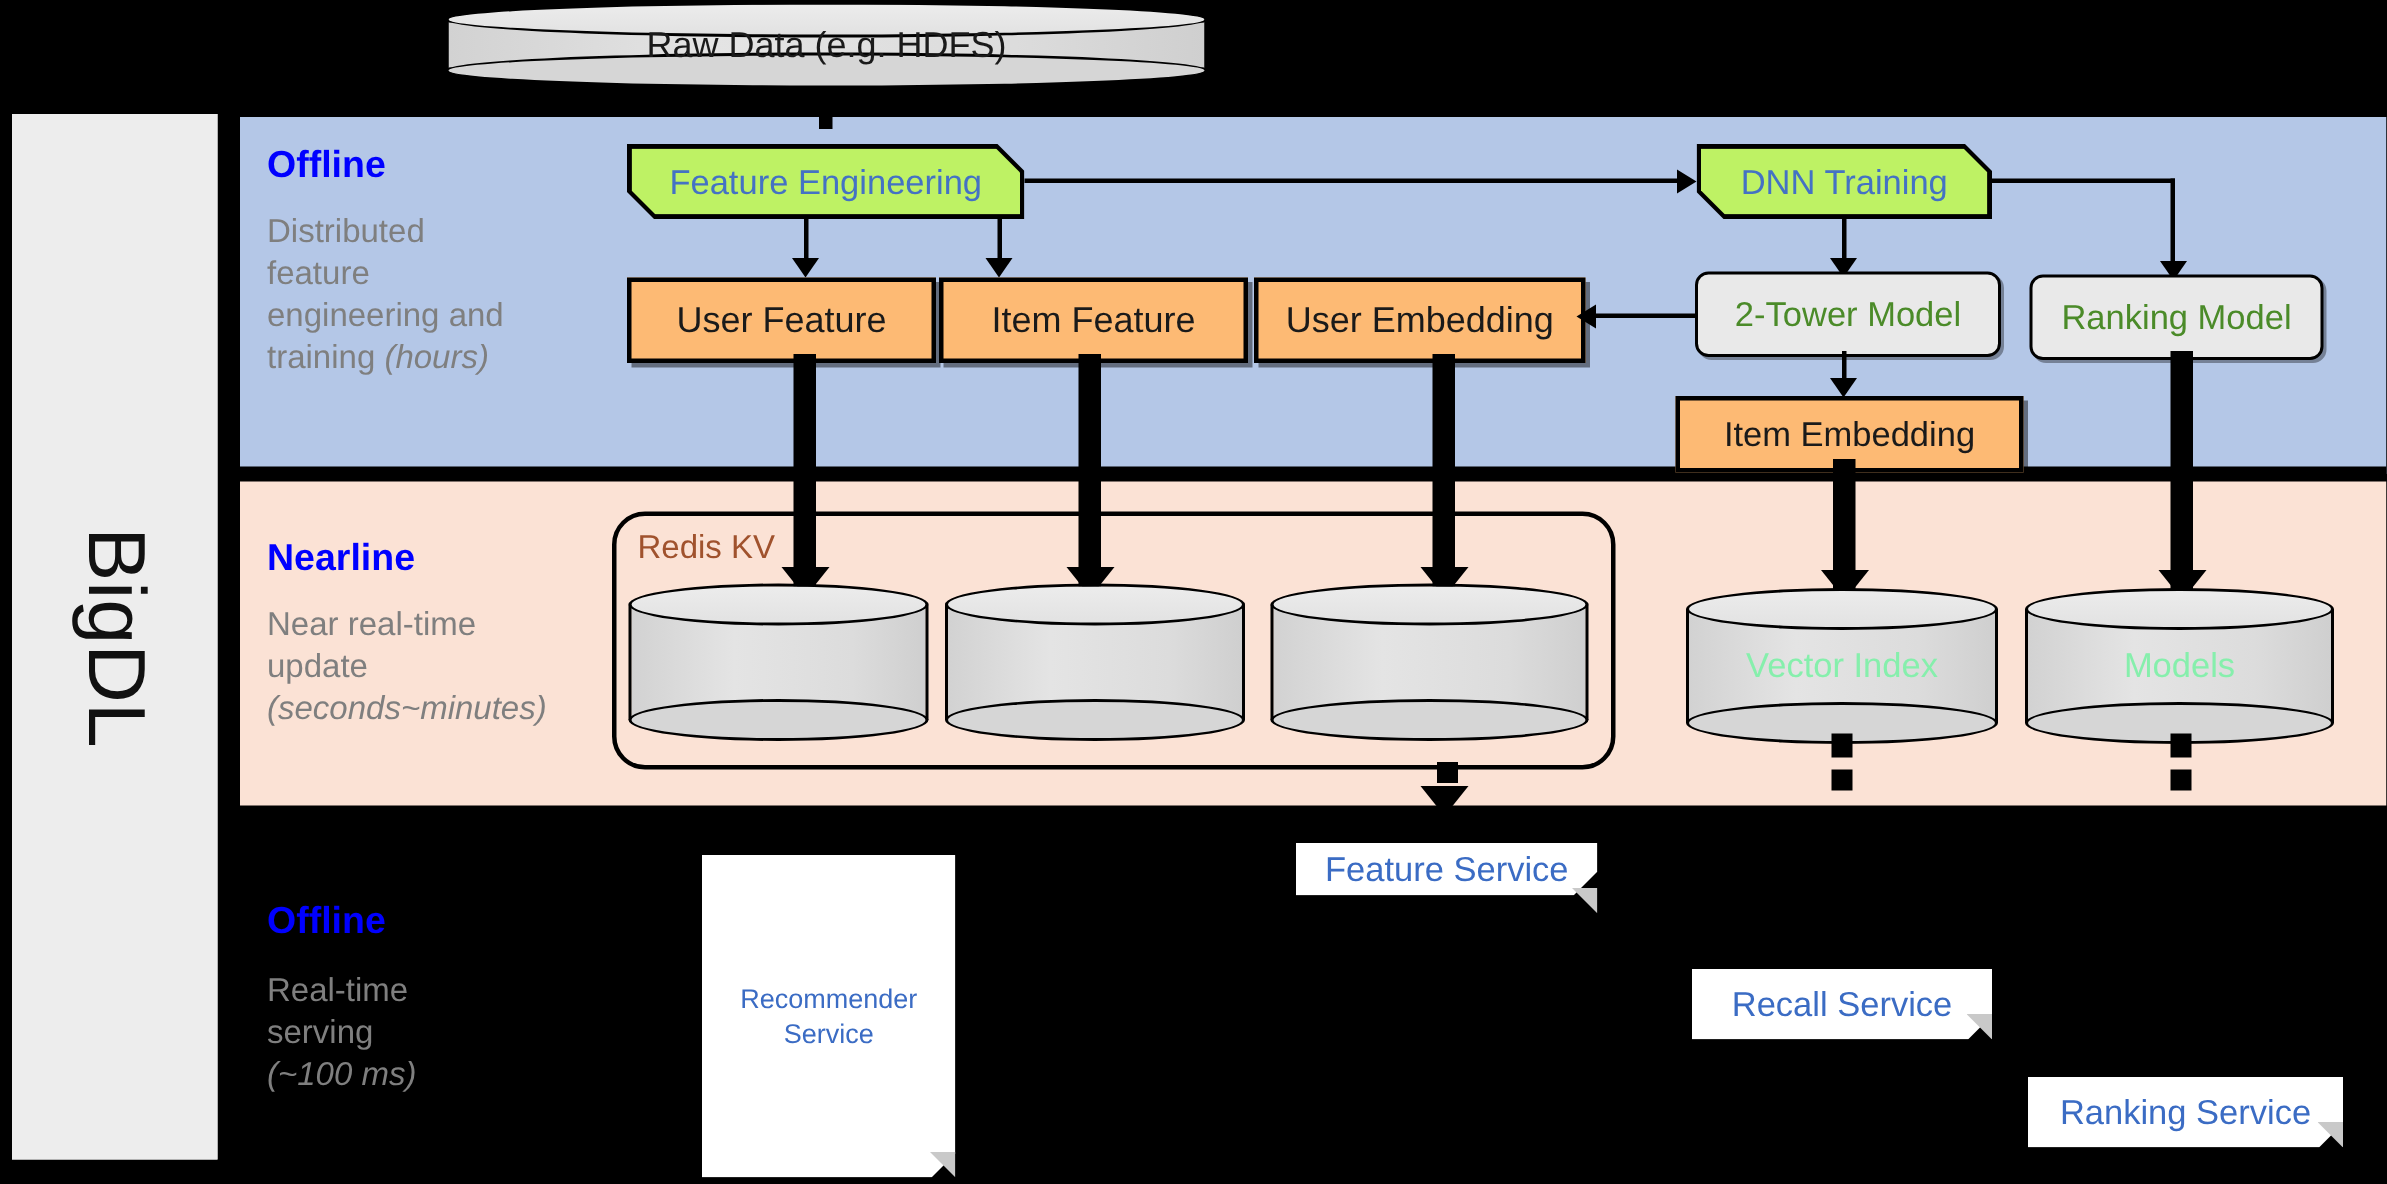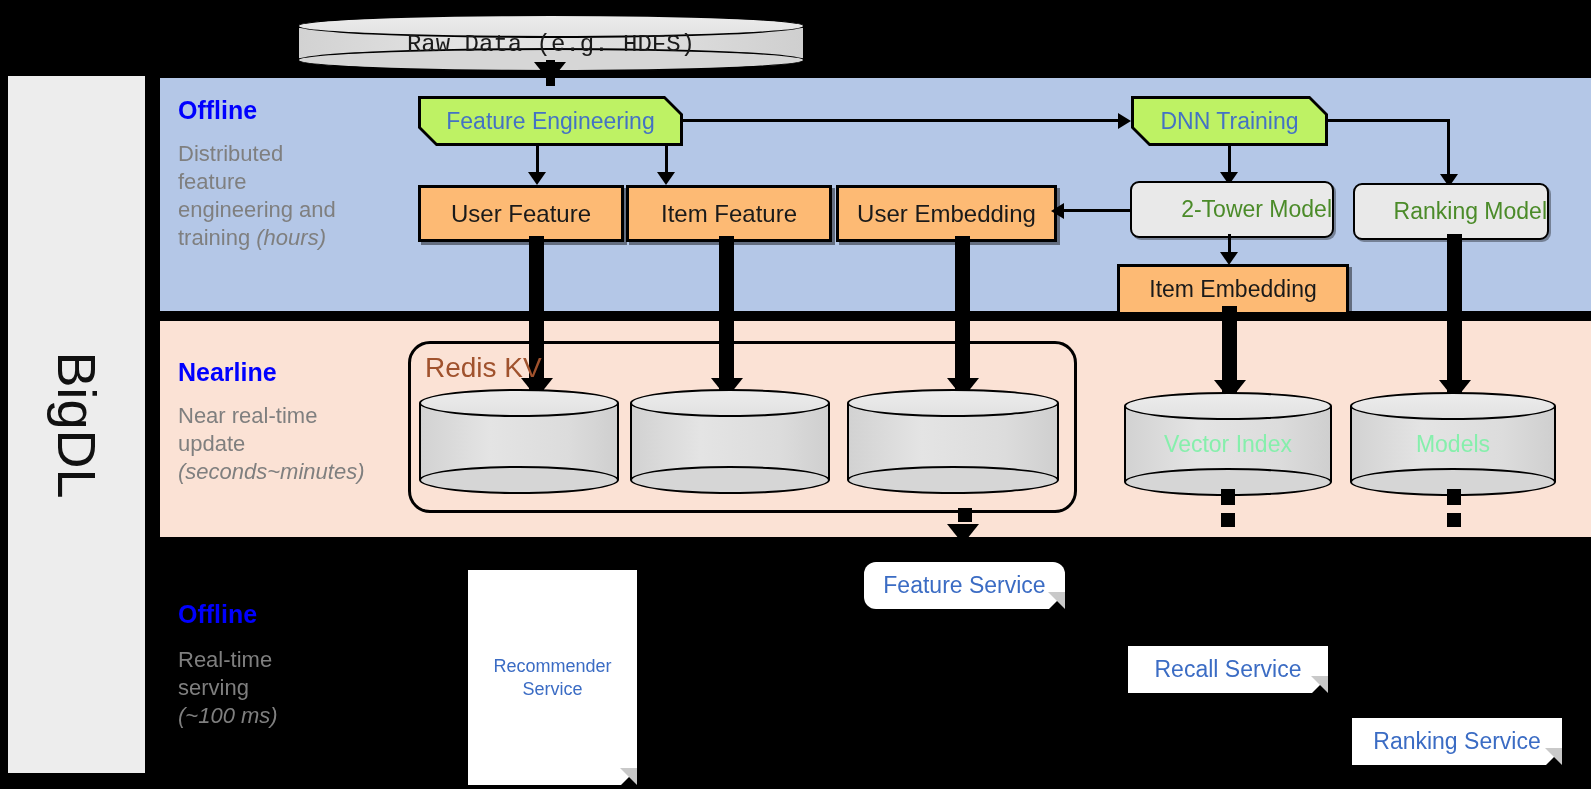--- a/index.html
+++ b/index.html
@@ -35,21 +35,21 @@
              border-left:2.5px solid #000;border-right:2.5px solid #000;}
   .cyl .top{position:absolute;left:0;right:0;top:0;height:28px;border-radius:50%;
             background:linear-gradient(to bottom,#ececec,#e2e2e2);
             border:2.5px solid #000;box-sizing:border-box;}
   .cyl .bot{position:absolute;left:0;right:0;bottom:0;height:28px;border-radius:50%;
             background:#d6d6d6;border:2.5px solid #000;box-sizing:border-box;}
   .cyl .txt{position:absolute;left:0;right:0;top:50%;transform:translateY(-50%);
             text-align:center;z-index:4;}
 
   .procbox{position:absolute;background:#e9e9e9;border:2.5px solid #000;
-           display:flex;align-items:center;justify-content:flex-end;
+           display:flex;align-items:center;justify-content:center;
            box-shadow:2px 2px 0 rgba(0,0,0,.35);}
   .rounded{border-radius:9px;}
   .chamwrap{position:absolute;background:#000;
             clip-path:polygon(0 0, calc(100% - 18px) 0, 100% 18px, 100% 100%, 18px 100%, 0 calc(100% - 18px));}
   .chamwrap > .inner{position:absolute;left:3px;top:3px;right:3px;bottom:3px;background:#bef264;
             clip-path:polygon(0 0, calc(100% - 16px) 0, 100% 16px, 100% 100%, 16px 100%, 0 calc(100% - 16px));
             display:flex;align-items:center;justify-content:center;}
 
   .greybox{position:absolute;background:#fdba74;border:3px solid #000;
            display:flex;align-items:center;justify-content:center;
@@ -78,21 +78,21 @@
   .sq{position:absolute;background:#000;width:12px;height:12px;}
 
   
   .t-blue{color:#4472c4;}
   .t-bluebold{color:#3b6cc4;}
   .t-green{color:#4b8b29;}
   .t-dark{color:#1a1a1a;}
   .t-brown{color:#86efac;}
   .fs24{font-size:24px;}
   .fs23{font-size:23px;}
-  .fs22{font-size:28px;}
+  .fs22{font-size:22px;}
   .fs26{font-size:18px;}
 </style>
 </head>
 <body>
 
 <div id="stage">
 
   <div class="abs" id="bigdl-rail">
     <div id="bigdl-label">BigDL</div>
   </div>
@@ -116,21 +116,21 @@
     <i>(seconds~minutes)</i>
   </div>
 
   <div class="band-title" style="left:178px;top:600px;">Offline</div>
   <div class="band-sub" style="left:178px;top:646px;width:215px;">
     <span>Real-time</span><br>
     <span>serving</span><br>
     <i>(~100 ms)</i>
   </div>
 
-  <div class="cyl" style="left:297px;top:14px;width:508px;height:58px;font-family:Liberation Mono, monospace;">
+  <div class="cyl" style="left:297px;top:1px;width:508px;height:58px;">
     <div class="body"></div>
     <div class="bot" style="height:24px;"></div>
     <div class="top" style="height:24px;"></div>
     <div class="txt fs24 t-dark" style="top:52%;">Raw Data (e.g. HDFS)</div>
   </div>
 
   <div class="vline" style="left:546px;top:60px;width:9px;height:26px;"></div>
   <div class="arrowdown big" style="left:534px;top:62px;"></div>
 
   <div class="chamwrap" style="left:418px;top:96px;width:265px;height:50px;">
@@ -245,21 +245,21 @@
   <div class="sq" style="left:1447px;top:513px;width:14px;height:14px;"></div>
 
   <div class="docbox" style="left:468px;top:570px;width:169px;height:215px;">
     <div style="padding:0 8px;line-height:1.25;">
       <span class="fs26 t-bluebold">Recommender</span><br>
       <span class="fs26 t-bluebold">Service</span>
     </div>
   </div>
   <div class="docfold" style="left:620px;top:768px;"></div>
 
-  <div class="docbox" style="left:864px;top:562px;width:201px;height:47px;border-radius:12px;">
+  <div class="docbox" style="left:864px;top:562px;width:201px;height:35px;">
     <span class="fs23 t-bluebold">Feature Service</span>
   </div>
   <div class="docfold" style="left:1048px;top:592px;"></div>
 
   <div class="docbox" style="left:1128px;top:646px;width:200px;height:47px;">
     <span class="fs23 t-bluebold">Recall Service</span>
   </div>
   <div class="docfold" style="left:1311px;top:676px;"></div>
 
   <div class="docbox" style="left:1352px;top:718px;width:210px;height:47px;">

